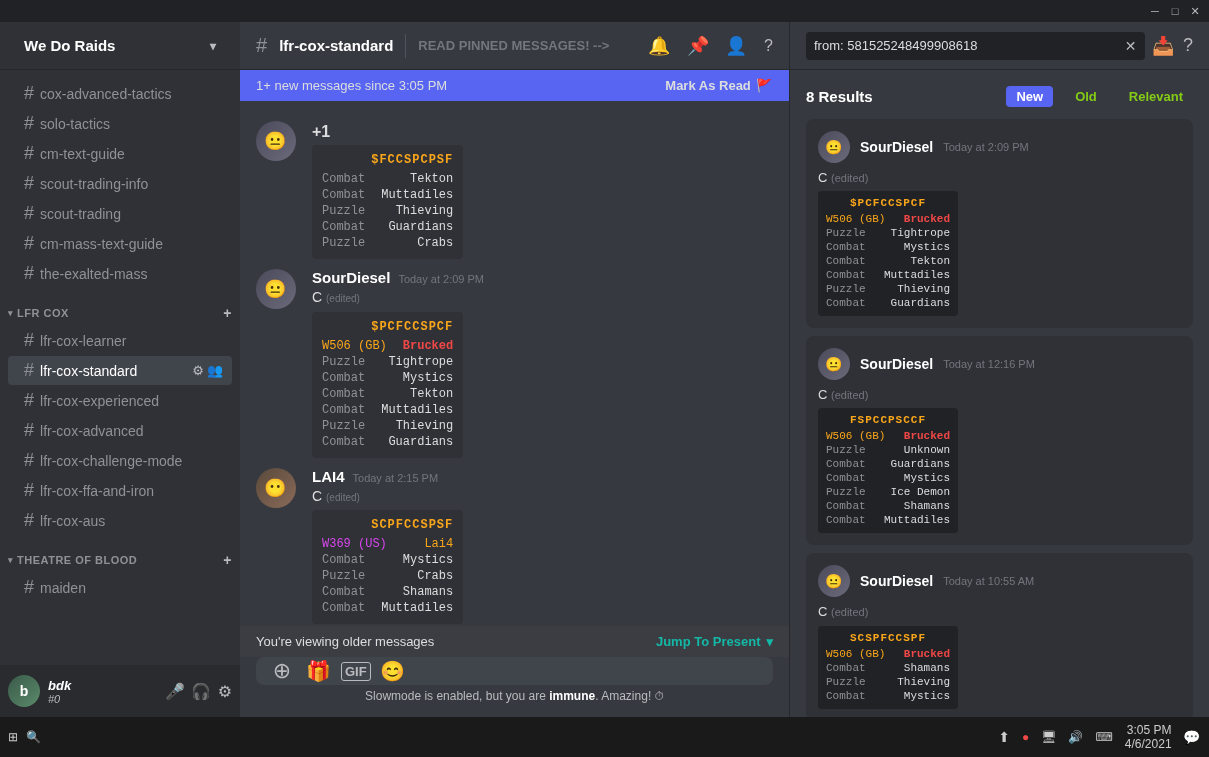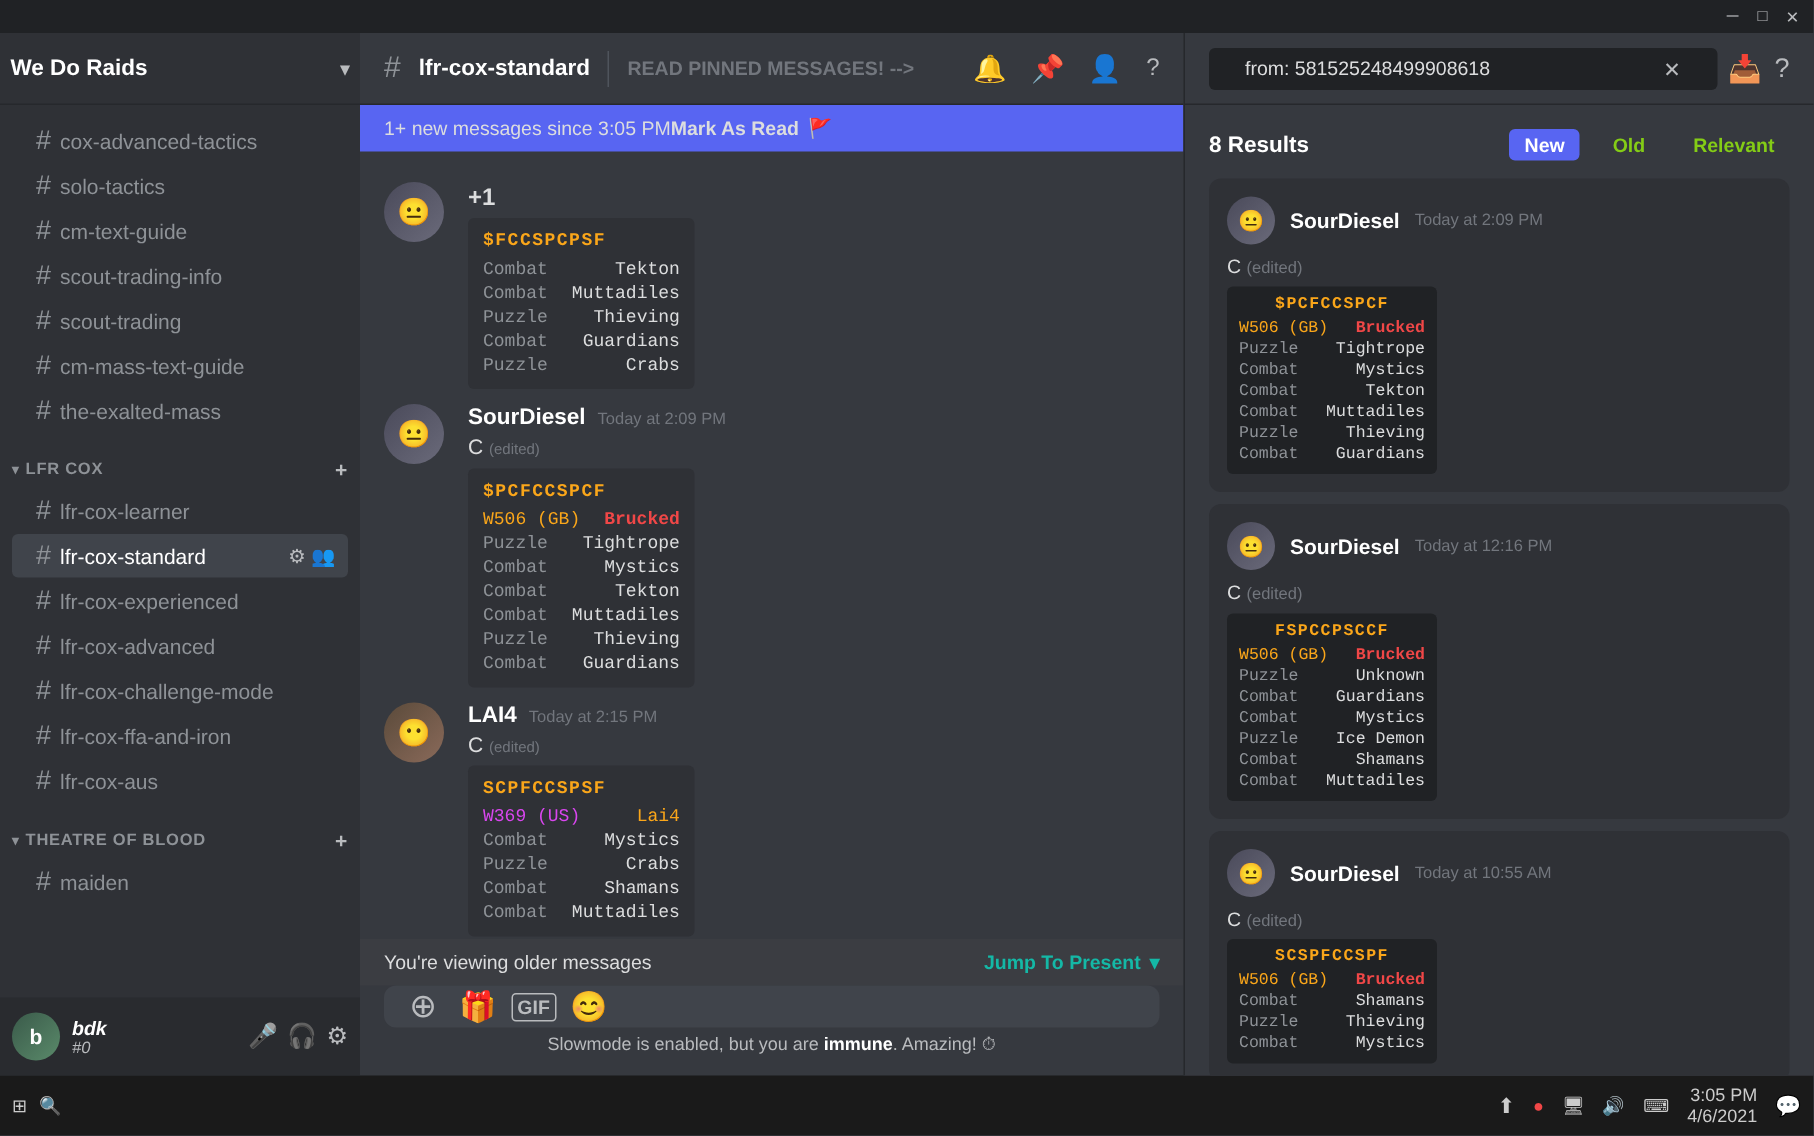--- a/index.html
+++ b/index.html
@@ -52,21 +52,21 @@
       flex-direction: column;
       flex-shrink: 0;
       overflow: hidden;
     }
     .server-header {
       height: 48px;
       background: #2f3136;
       border-bottom: 1px solid #26282c;
       display: flex;
       align-items: center;
-      padding: 0 7px;
+      padding: 0 24px;
       cursor: pointer;
       font-weight: 600;
       font-size: 15px;
       color: #fff;
     }
     .server-header .chevron {
       margin-left: auto;
       color: #b9bbbe;
       font-size: 12px;
     }
@@ -181,20 +181,21 @@
       gap: 2px;
     }
     .messages-area::-webkit-scrollbar { width: 6px; }
     .messages-area::-webkit-scrollbar-thumb { background: #202225; border-radius: 3px; }
 
     
     .new-messages-banner {
       background: #5865f2;
       display: flex;
       align-items: center;
+      justify-content: space-between;
       padding: 8px 16px;
       font-size: 13px;
       font-weight: 500;
       cursor: pointer;
       flex-shrink: 0;
     }
     .mark-as-read {
       display: flex;
       align-items: center;
       gap: 6px;
@@ -248,21 +249,21 @@
       font-family: 'Courier New', monospace;
       font-size: 12px;
       color: #dcddde;
       margin-top: 4px;
       display: inline-block;
       min-width: 130px;
     }
     .embed-title {
       color: #faa61a;
       font-weight: 700;
-      text-align: left;
+      text-align: right;
       margin-bottom: 4px;
       letter-spacing: 1px;
     }
     .embed-row {
       display: flex;
       justify-content: space-between;
       gap: 16px;
       padding: 1px 0;
     }
     .embed-row .label { color: #8e9297; }
@@ -353,21 +354,21 @@
       padding: 0 16px;
       border-bottom: 1px solid #26282c;
       gap: 8px;
     }
     .search-input-container {
       flex: 1;
       background: #202225;
       border-radius: 4px;
       display: flex;
       align-items: center;
-      padding: 0 24px;
+      padding: 0 8px;
       height: 28px;
     }
     .search-input-field {
       flex: 1;
       background: transparent;
       border: none;
       outline: none;
       color: #dcddde;
       font-size: 13px;
     }

